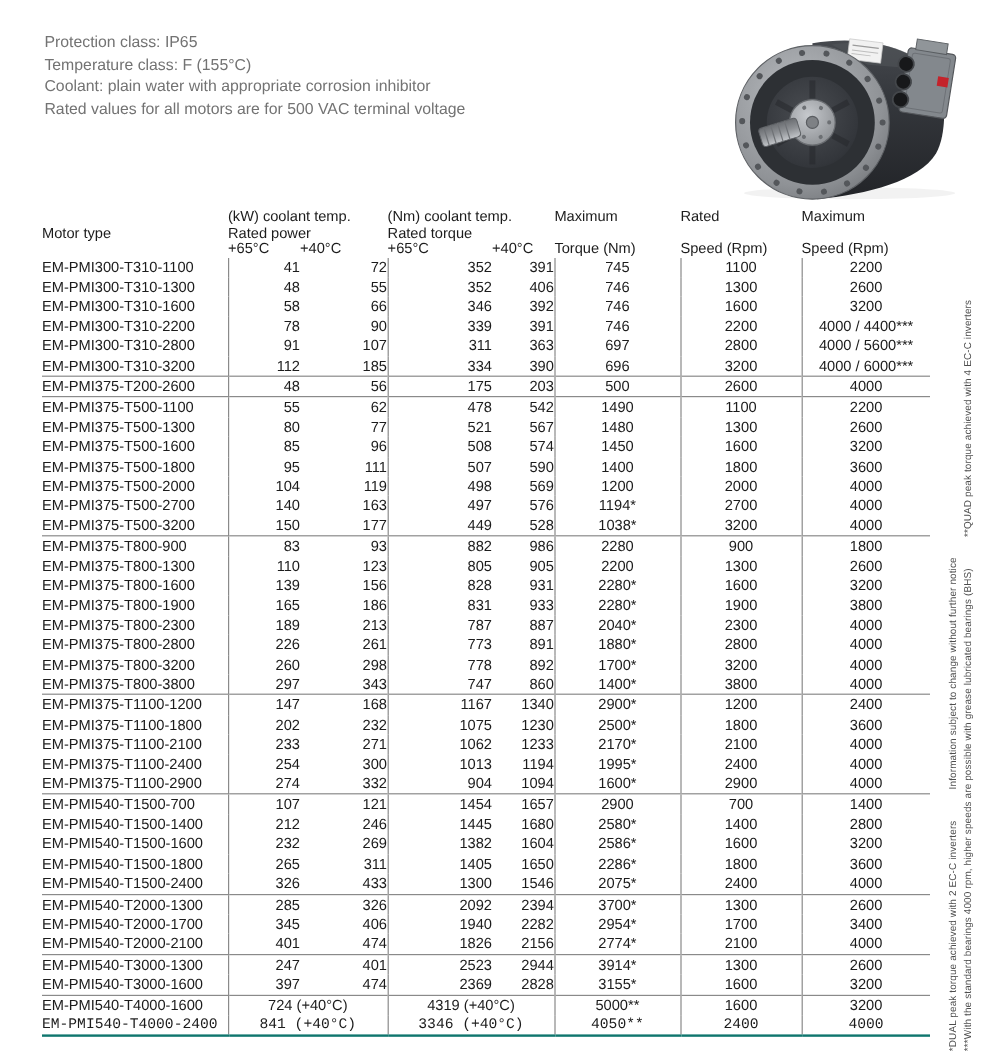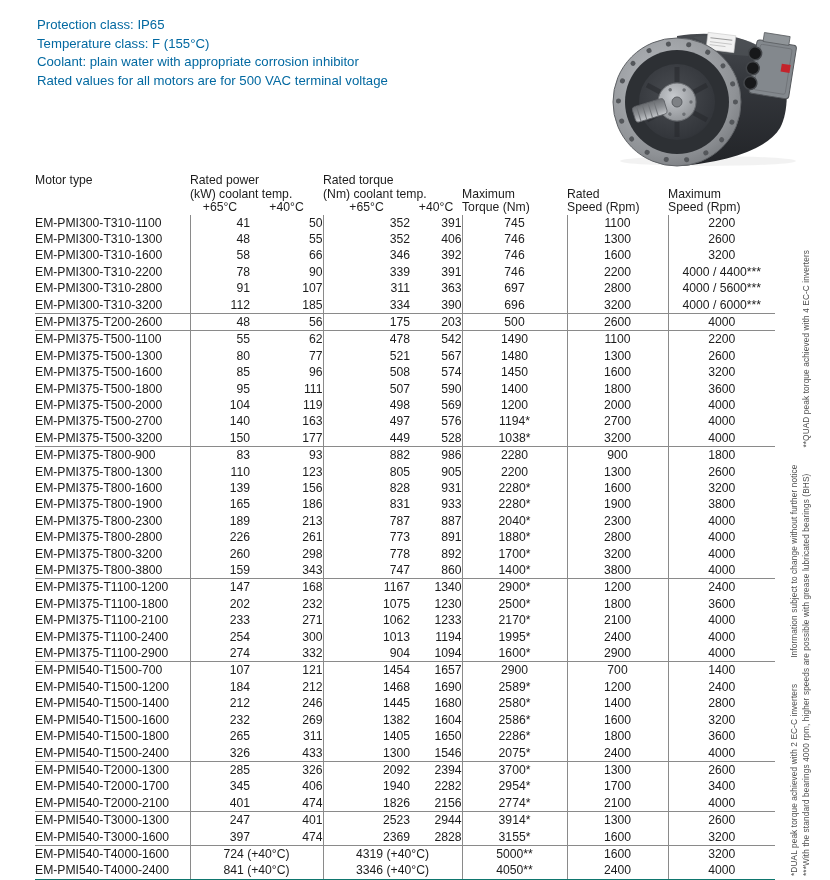--- a/index.html
+++ b/index.html
@@ -4,41 +4,41 @@
 <style>
   html,body { margin:0; padding:0; }
   body {
     width:830px; height:880px; background:#ffffff;
     font-family:"Liberation Sans", sans-serif;
     color:#1b1b1b; position:relative; overflow:hidden;
   }
   #page { position:absolute; inset:0; }
 
   
-  .info { position:absolute; left:37px; top:16px; font-size:13.2px; line-height:18.7px; color:#0369a1; }
+  .info { position:absolute; left:37px; top:26px; font-size:13.2px; line-height:18.7px; color:#737373; }
 
   
   .motor-wrap { position:absolute; left:603px; top:10px; width:210px; height:158px; }
 
   
   .tblwrap { position:absolute; left:35px; top:174px; width:740px; }
   table.spec { border-collapse:collapse; table-layout:fixed; width:740px; font-size:12.2px; color:#1c1c1c; }
   table.spec td { padding:0; overflow:hidden; white-space:nowrap; }
   thead td { height:13.5px; line-height:13.5px; vertical-align:bottom; }
   tbody td { height:16.4px; line-height:16.4px; }
   .h-left { text-align:left; }
   .pl7 { padding-left:7px; }
   .pl4 { padding-left:4px; }
-  .hc { text-align:center; }
+  .hc { }
   .ar14 { text-align:right; padding-right:14px; }
   .ar8  { text-align:right; padding-right:8px; }
   .ac   { text-align:center; }
   tbody td.bl { border-left:1px solid #8a8a8a; }
   tr.group-start td { border-top:1px solid #8a8a8a; }
-  tr.last-row td { border-bottom:7px solid #0f766e; }
+  tr.last-row td { border-bottom:2px solid #0f766e;font-family:Liberation Mono, monospace; }
 
   
   .vtext { position:absolute; transform-origin:0 0; transform:rotate(-90deg);
            white-space:nowrap; font-size:8.3px; color:#4d4d4d; letter-spacing:0.1px; }
   .vtext .gap { display:inline-block; width:26px; }
 </style>
 </head>
 <body>
 
 <div id="page">
@@ -135,51 +135,51 @@
           <col style="width:60px">
           <col style="width:73px">
         <col style="width:87px">
           <col style="width:52px">
           <col style="width:105px">
         <col style="width:101px">
           <col style="width:107px">
       </colgroup>
       <thead>
         <tr>
+          <td></td>
+          <td colspan="2" class="h-left pl7">(kW) coolant temp.</td>
+          <td colspan="2" class="h-left pl4">(Nm) coolant temp.</td>
+          <td class="h-left pl4">Maximum</td>
+          <td class="h-left pl4">Rated</td>
+          <td class="h-left pl7">Maximum</td>
+        </tr>
+        <tr>
           <td class="h-left">Motor type</td>
           <td colspan="2" class="h-left pl7">Rated power</td>
           <td colspan="2" class="h-left pl4">Rated torque</td>
           <td></td>
           <td></td>
           <td></td>
-        </tr>
-        <tr>
-          <td></td>
-          <td colspan="2" class="h-left pl7">(kW) coolant temp.</td>
-          <td colspan="2" class="h-left pl4">(Nm) coolant temp.</td>
-          <td class="h-left pl4">Maximum</td>
-          <td class="h-left pl4">Rated</td>
-          <td class="h-left pl7">Maximum</td>
         </tr>
         <tr>
           <td></td>
           <td class="hc">+65°C</td>
           <td class="hc">+40°C</td>
           <td class="hc">+65°C</td>
           <td class="hc">+40°C</td>
           <td class="h-left pl4">Torque (Nm)</td>
           <td class="h-left pl4">Speed (Rpm)</td>
           <td class="h-left pl7">Speed (Rpm)</td>
         </tr>
       </thead>
       <tbody>
           <tr>
             <td>EM-PMI300-T310-1100</td>
             <td class="ar14 bl">41</td>
-            <td class="ar14">50</td>
+            <td class="ar14">72</td>
             <td class="ar8 bl">352</td>
             <td class="ar8">391</td>
             <td class="ac bl">745</td>
             <td class="ac bl">1100</td>
             <td class="ac bl">2200</td>
           </tr>
           <tr>
             <td>EM-PMI300-T310-1300</td>
             <td class="ar14 bl">48</td>
             <td class="ar14">55</td>
@@ -374,21 +374,21 @@
             <td class="ar14 bl">260</td>
             <td class="ar14">298</td>
             <td class="ar8 bl">778</td>
             <td class="ar8">892</td>
             <td class="ac bl">1700*</td>
             <td class="ac bl">3200</td>
             <td class="ac bl">4000</td>
           </tr>
           <tr>
             <td>EM-PMI375-T800-3800</td>
-            <td class="ar14 bl">159</td>
+            <td class="ar14 bl">297</td>
             <td class="ar14">343</td>
             <td class="ar8 bl">747</td>
             <td class="ar8">860</td>
             <td class="ac bl">1400*</td>
             <td class="ac bl">3800</td>
             <td class="ac bl">4000</td>
           </tr>
           <tr class="group-start">
             <td>EM-PMI375-T1100-1200</td>
             <td class="ar14 bl">147</td>
@@ -443,30 +443,20 @@
             <td>EM-PMI540-T1500-700</td>
             <td class="ar14 bl">107</td>
             <td class="ar14">121</td>
             <td class="ar8 bl">1454</td>
             <td class="ar8">1657</td>
             <td class="ac bl">2900</td>
             <td class="ac bl">700</td>
             <td class="ac bl">1400</td>
           </tr>
           <tr>
-            <td>EM-PMI540-T1500-1200</td>
-            <td class="ar14 bl">184</td>
-            <td class="ar14">212</td>
-            <td class="ar8 bl">1468</td>
-            <td class="ar8">1690</td>
-            <td class="ac bl">2589*</td>
-            <td class="ac bl">1200</td>
-            <td class="ac bl">2400</td>
-          </tr>
-          <tr>
             <td>EM-PMI540-T1500-1400</td>
             <td class="ar14 bl">212</td>
             <td class="ar14">246</td>
             <td class="ar8 bl">1445</td>
             <td class="ar8">1680</td>
             <td class="ac bl">2580*</td>
             <td class="ac bl">1400</td>
             <td class="ac bl">2800</td>
           </tr>
           <tr>

